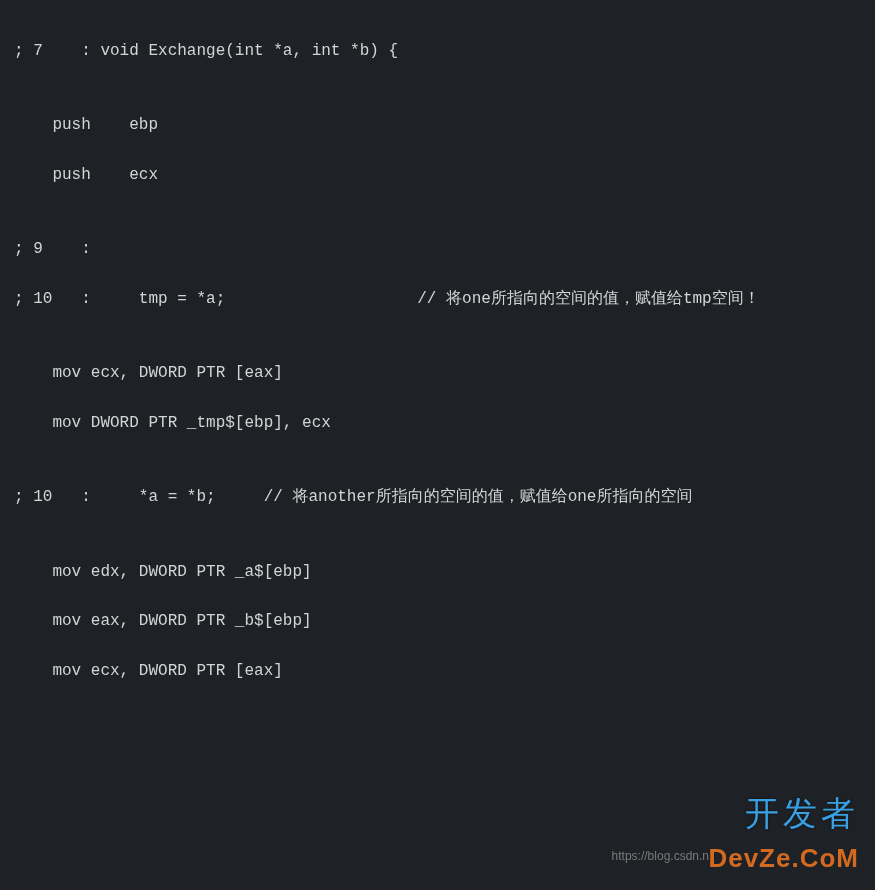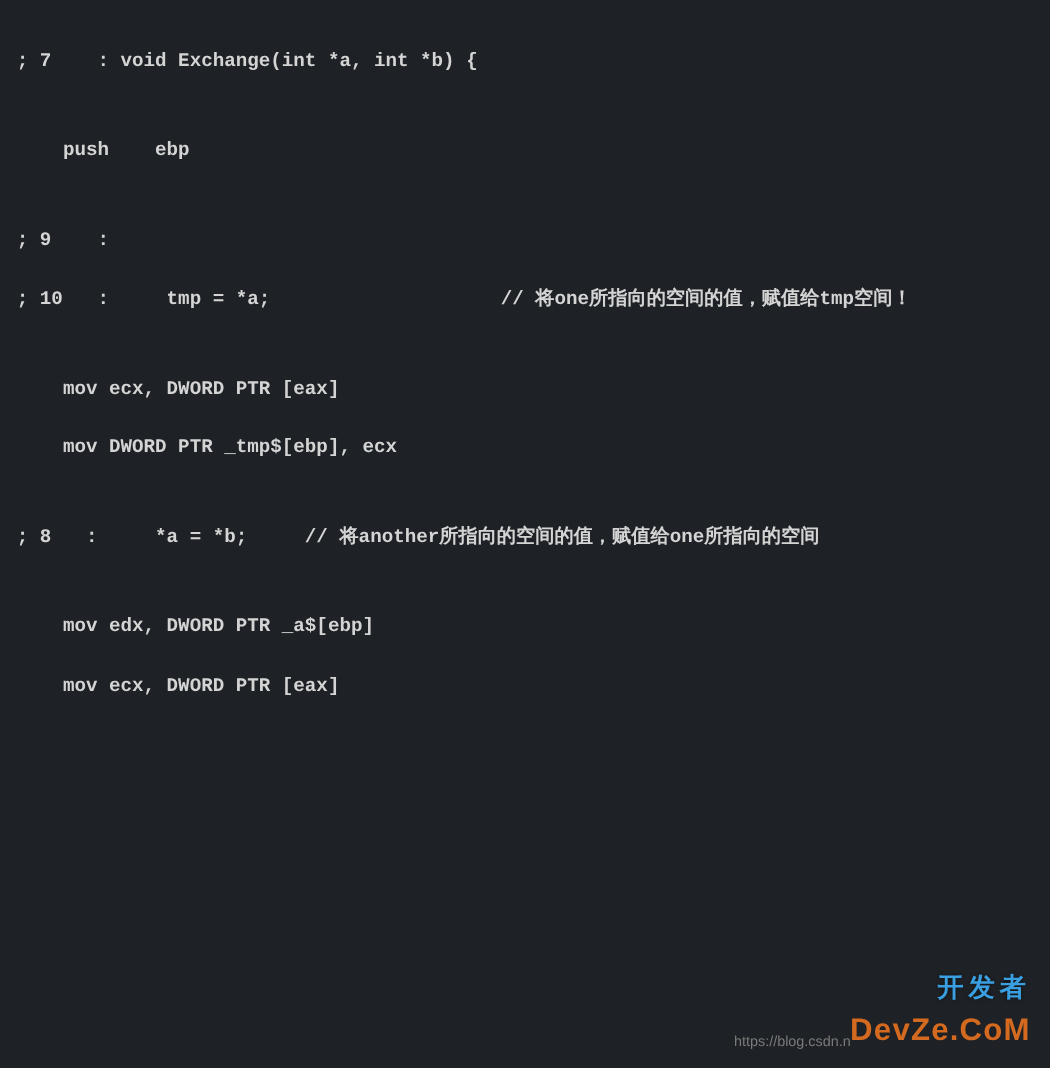--- a/index.html
+++ b/index.html
@@ -11,69 +11,71 @@
     line-height: 1.55;
     width: 875px;
     height: 890px;
     overflow: hidden;
     position: relative;
   }
   .code-area {
     padding: 14px 0 0 14px;
     white-space: pre;
   }
-  .line { display: block; font-weight: bold; }
+  .line { display: block; }
   .watermark {
     position: absolute;
     bottom: 12px;
     right: 16px;
     text-align: right;
     font-family: "Microsoft YaHei", Arial, sans-serif;
   }
   .watermark .cn {
-    font-size: 22px;
-    font-weight: bold;
+    font-size: 34px;
+    font-weight: normal;
     color: #3a9fe0;
     letter-spacing: 4px;
     text-shadow: 0 0 3px rgba(0,0,0,0.5);
   }
   .watermark .en {
     font-size: 26px;
     font-weight: bold;
     color: #d36a1f;
     letter-spacing: 1px;
     margin-top: -2px;
     text-align: center;
   }
   .watermark .url {
     font-size: 12px;
     color: #7a7a7a;
     position: absolute;
     right: 150px;
-    bottom: 0;
+    bottom: 12px;
     white-space: nowrap;
   }
 </style>
 </head>
 <body>
 
 <div class="code-area">
 <span class="line">; 7    : void Exchange(int *a, int *b) {</span>
 <span class="line"></span>
 <span class="line">    push    ebp</span>
+<span class="line">    push    ecx</span>
 <span class="line"></span>
 <span class="line">; 9    : </span>
 <span class="line">; 10   :     tmp = *a;                    // 将one所指向的空间的值，赋值给tmp空间！</span>
 <span class="line"></span>
 <span class="line">    mov ecx, DWORD PTR [eax]</span>
 <span class="line">    mov DWORD PTR _tmp$[ebp], ecx</span>
 <span class="line"></span>
-<span class="line">; 8   :     *a = *b;     // 将another所指向的空间的值，赋值给one所指向的空间</span>
+<span class="line">; 10   :     *a = *b;     // 将another所指向的空间的值，赋值给one所指向的空间</span>
 <span class="line"></span>
 <span class="line">    mov edx, DWORD PTR _a$[ebp]</span>
+<span class="line">    mov eax, DWORD PTR _b$[ebp]</span>
 <span class="line">    mov ecx, DWORD PTR [eax]</span>
 <span class="line"></span>
 
 <span class="line"></span>
 
 
 
 <span class="line"></span>
 
 

